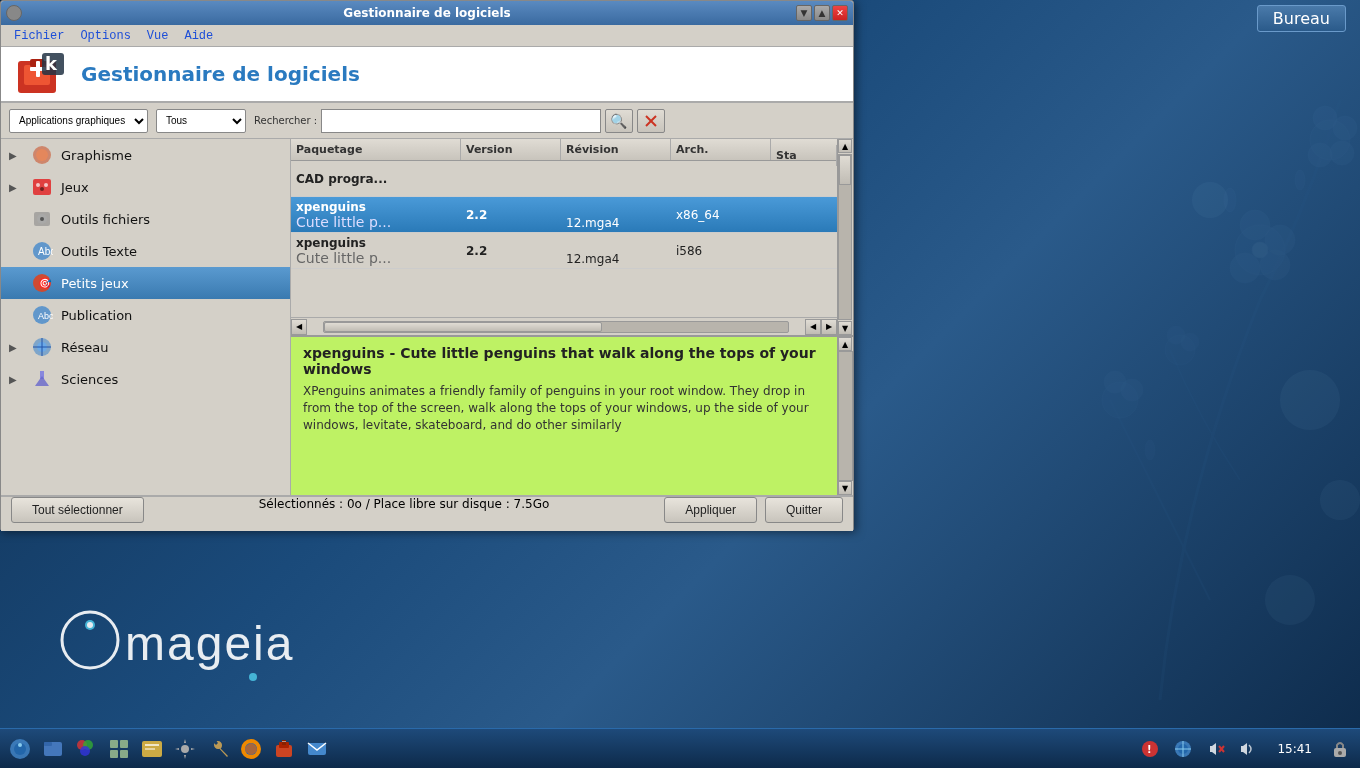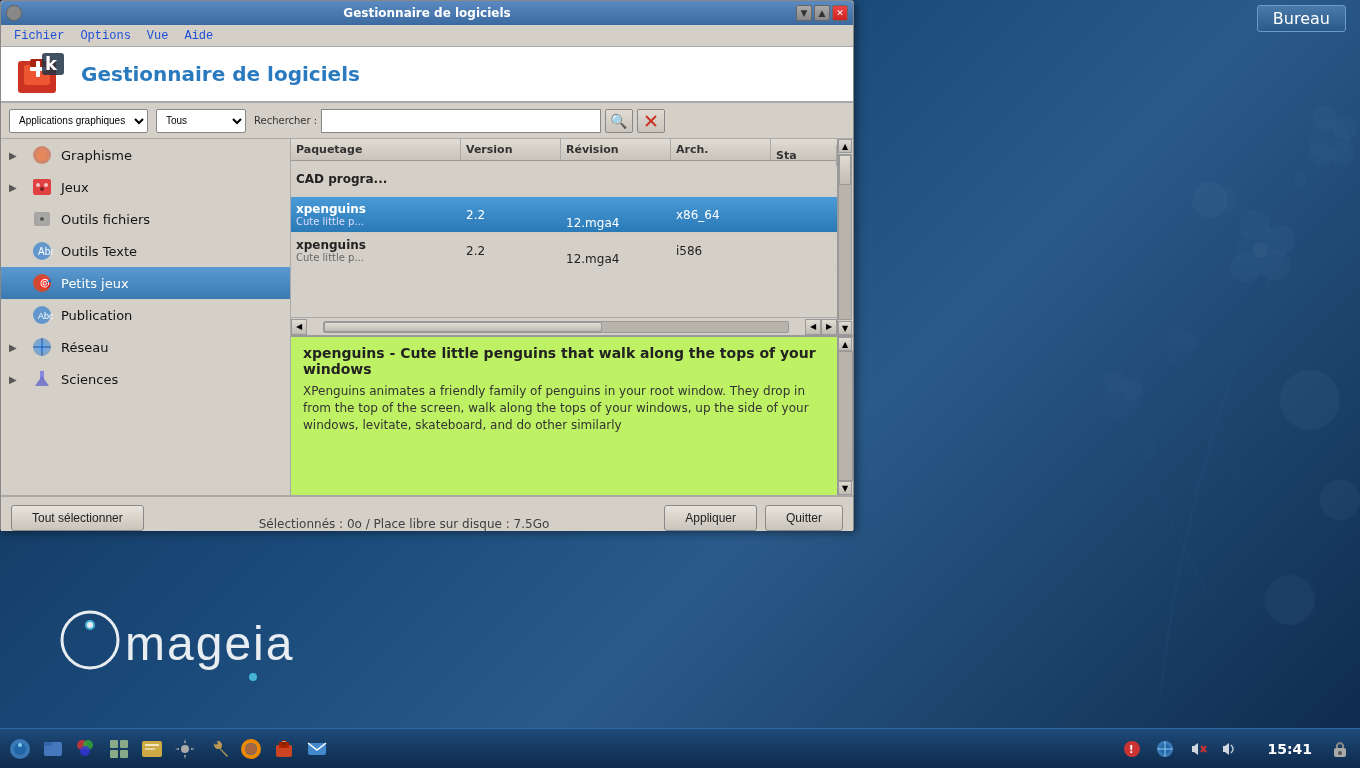--- a/index.html
+++ b/index.html
@@ -70,25 +70,24 @@
       font-size: 18px;
     }
     .taskbar-right {
       margin-left: auto;
       display: flex;
       align-items: center;
       gap: 5px;
       color: white;
     }
     .taskbar-clock {
-      font-size: 14px;
-      font-weight: bold;
+      font-size: 12px;
+      font-weight: normal;
       color: white;
       padding: 0 8px;
-      margin-left: 8px;
     }
     .taskbar-tray {
       display: flex;
       align-items: center;
       gap: 3px;
     }
 
     
     .bureau-btn {
       position: absolute;
@@ -348,22 +347,22 @@
       overflow: hidden;
       text-overflow: ellipsis;
     }
     .cell-pkg {
       width: 170px;
       display: flex;
       flex-direction: column;
       justify-content: center;
     }
     .pkg-name { font-weight: bold; font-size: 12px; }
-    .pkg-subtitle { font-size: 10px; color: #666; }
-    .cell-ver { width: 100px; }
+    .pkg-subtitle { font-size: 14px; color: #666; }
+    .cell-ver { width: 100px; font-weight: bold; }
     .cell-rev { width: 110px; margin-top: 16px; }
     .cell-arch { width: 100px; }
     .cell-sta { flex: 1; }
 
     
     .table-hscroll {
       height: 18px;
       background: #d4d0c8;
       border-top: 1px solid #aaa;
       display: flex;
@@ -443,27 +442,27 @@
       position: absolute;
       top: 0;
     }
 
     
     .statusbar {
       height: 36px;
       background: #d4d0c8;
       border-top: 2px solid #aaa;
       display: flex;
-      align-items: flex-end;
+      align-items: flex-start;
       justify-content: space-between;
       padding: 0 10px;
     }
     .status-text {
       font-size: 12px;
-      color: #404040;
+      color: #000000;
     }
     .status-buttons {
       display: flex;
       gap: 8px;
     }
     .action-btn {
       height: 26px;
       padding: 0 20px;
       background: linear-gradient(to bottom, #e8e4dc, #c8c4bc);
       border: 1px solid #888;

